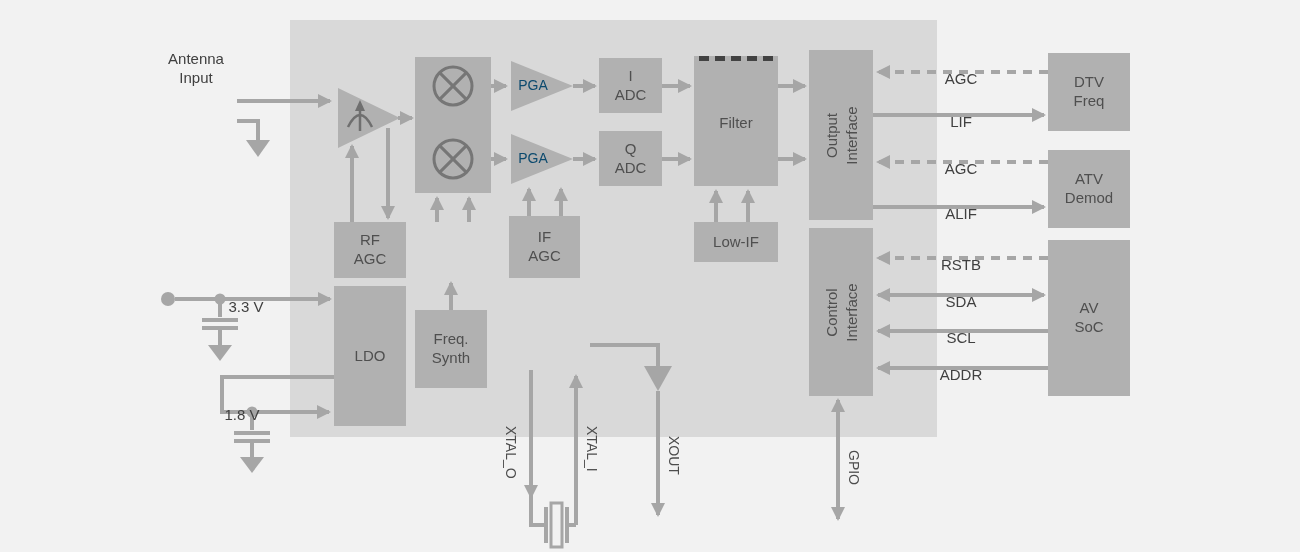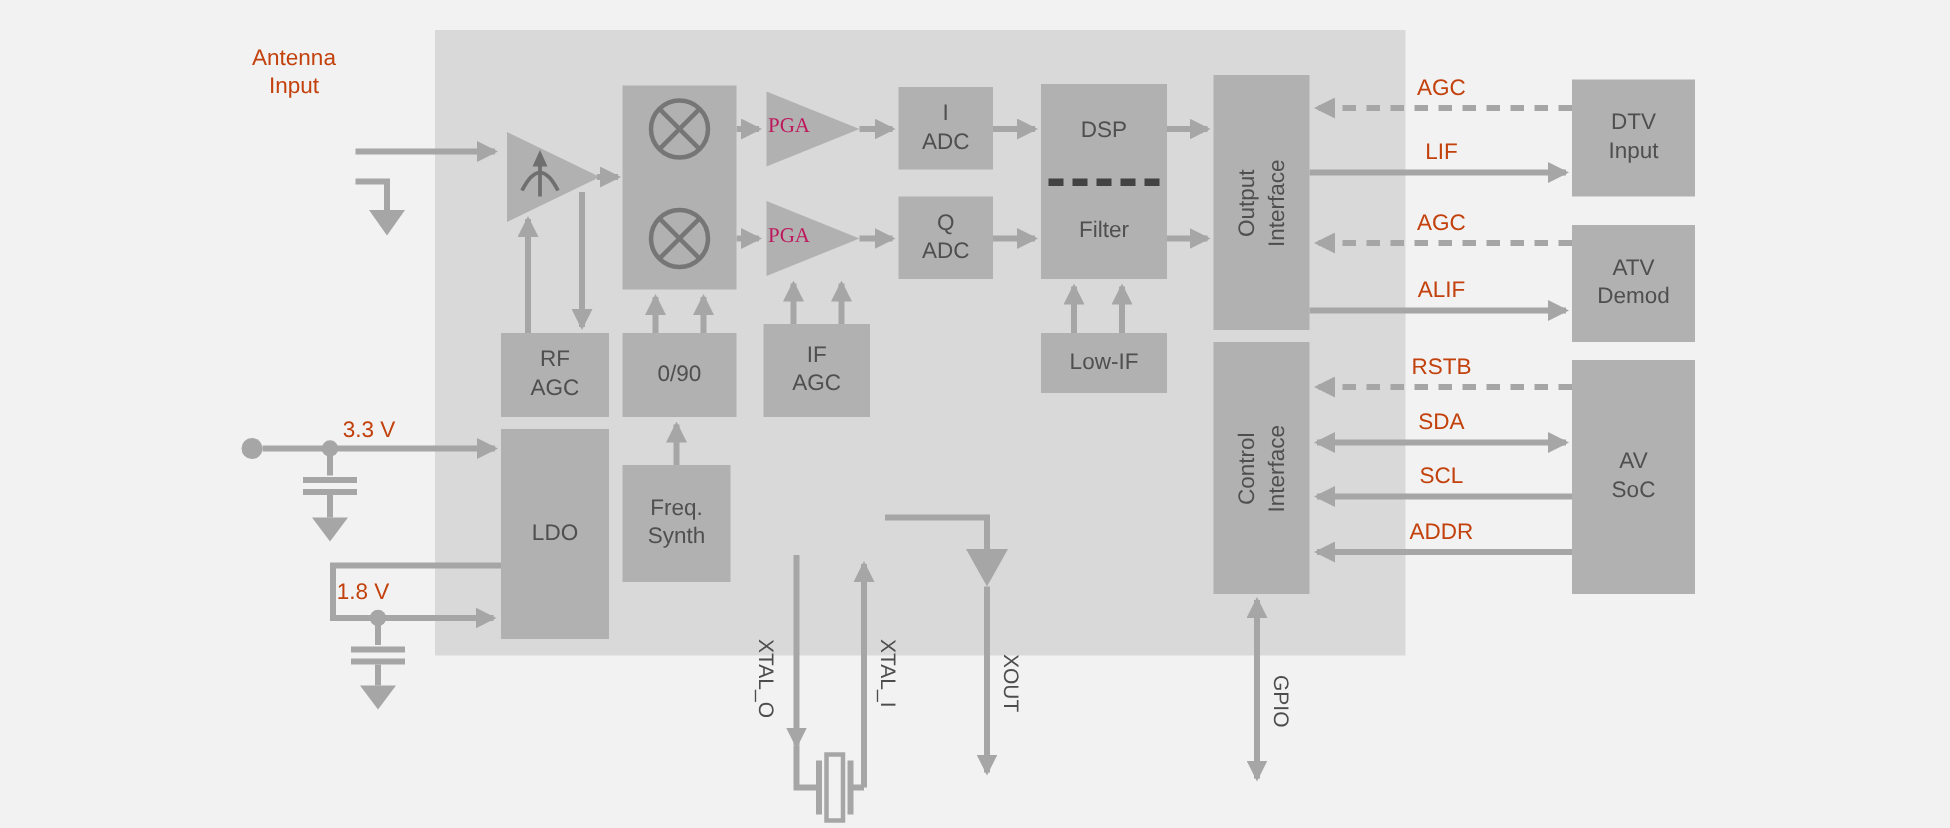--- a/index.html
+++ b/index.html
@@ -9,22 +9,22 @@
   .chip-bg { position:absolute; left:290px; top:20px; width:647px; height:417px; background:#d9d9d9; z-index:0; }
   svg.layer { position:absolute; left:0; top:0; pointer-events:none; }
   #wires { z-index:1; }
   #overlay { z-index:5; }
   .block { position:absolute; background:#b1b1b1; color:#4f4f4f; display:flex; align-items:center; justify-content:center;
            text-align:center; font-size:15px; line-height:1.25; white-space:pre-line; z-index:2; }
   .rot { display:inline-block; transform:rotate(-90deg); white-space:pre-line; text-align:center; line-height:1.3; }
   .dspfilter { flex-direction:column; }
   .dspfilter .half { flex:1; display:flex; align-items:center; justify-content:center; width:100%; white-space:pre-line; }
   .divider { width:88%; height:0; border-top:5px dashed #424242; }
-  .lbl { position:absolute; color:#c2410c; font-size:15px; text-align:center; white-space:pre-line; line-height:1.25; z-index:3; }
-  .plbl { position:absolute; color:#be185d; font-size:14px; text-align:left; z-index:3;font-family:Liberation Serif, serif; }
+  .lbl { position:absolute; color:#404040; font-size:15px; text-align:center; white-space:pre-line; line-height:1.25; z-index:3;margin-top:20px; }
+  .plbl { position:absolute; color:#0c4a6e; font-size:14px; text-align:center; z-index:3; }
   .vlbl { position:absolute; color:#4d4d4d; font-size:14px; writing-mode:vertical-rl; z-index:3; }
   svg path, svg line { stroke:#a6a6a6; stroke-width:4; fill:none; }
   svg .dash { stroke-dasharray:9 7; }
   svg .fillg { fill:#a6a6a6; stroke:none; }
   svg .plate { stroke-width:4; }
   svg .xrect { stroke:#a6a6a6; stroke-width:3; fill:none; }
   svg .dk { stroke:#6f6f6f; stroke-width:3; }
   svg .dkthin { stroke:#6f6f6f; stroke-width:2.5; }
   svg .dkfill { fill:#6f6f6f; stroke:none; }
   svg .amp { fill:#b1b1b1; stroke:none; }
@@ -124,60 +124,56 @@
   <div class="block" style="left:599px;top:58px;width:63px;height:55px">
     <span>I
 ADC</span>
   </div>
   <div class="block" style="left:599px;top:131px;width:63px;height:55px">
     <span>Q
 ADC</span>
   </div>
 
   <div class="block dspfilter" style="left:694px;top:56px;width:84px;height:130px">
-    <span class="half">DSP</span>
     <div class="divider"></div>
     <span class="half">Filter</span>
   </div>
 
   <div class="block" style="left:809px;top:50px;width:64px;height:170px">
     <span class="rot">Output
 Interface</span>
   </div>
   <div class="block" style="left:809px;top:228px;width:64px;height:168px">
     <span class="rot">Control
 Interface</span>
   </div>
 
   <div class="block" style="left:334px;top:222px;width:72px;height:56px">
     <span>RF
 AGC</span>
   </div>
-  <div class="block" style="left:415px;top:222px;width:76px;height:56px">
-    <span>0/90</span>
-  </div>
   <div class="block" style="left:509px;top:216px;width:71px;height:62px">
     <span>IF
 AGC</span>
   </div>
   <div class="block" style="left:694px;top:222px;width:84px;height:40px">
     <span>Low-IF</span>
   </div>
 
   <div class="block" style="left:334px;top:286px;width:72px;height:140px">
     <span>LDO</span>
   </div>
   <div class="block" style="left:415px;top:310px;width:72px;height:78px">
     <span>Freq.
 Synth</span>
   </div>
 
   <div class="block" style="left:1048px;top:53px;width:82px;height:78px">
     <span>DTV
-Input</span>
+Freq</span>
   </div>
   <div class="block" style="left:1048px;top:150px;width:82px;height:78px">
     <span>ATV
 Demod</span>
   </div>
   <div class="block" style="left:1048px;top:240px;width:82px;height:156px">
     <span>AV
 SoC</span>
   </div>
 

